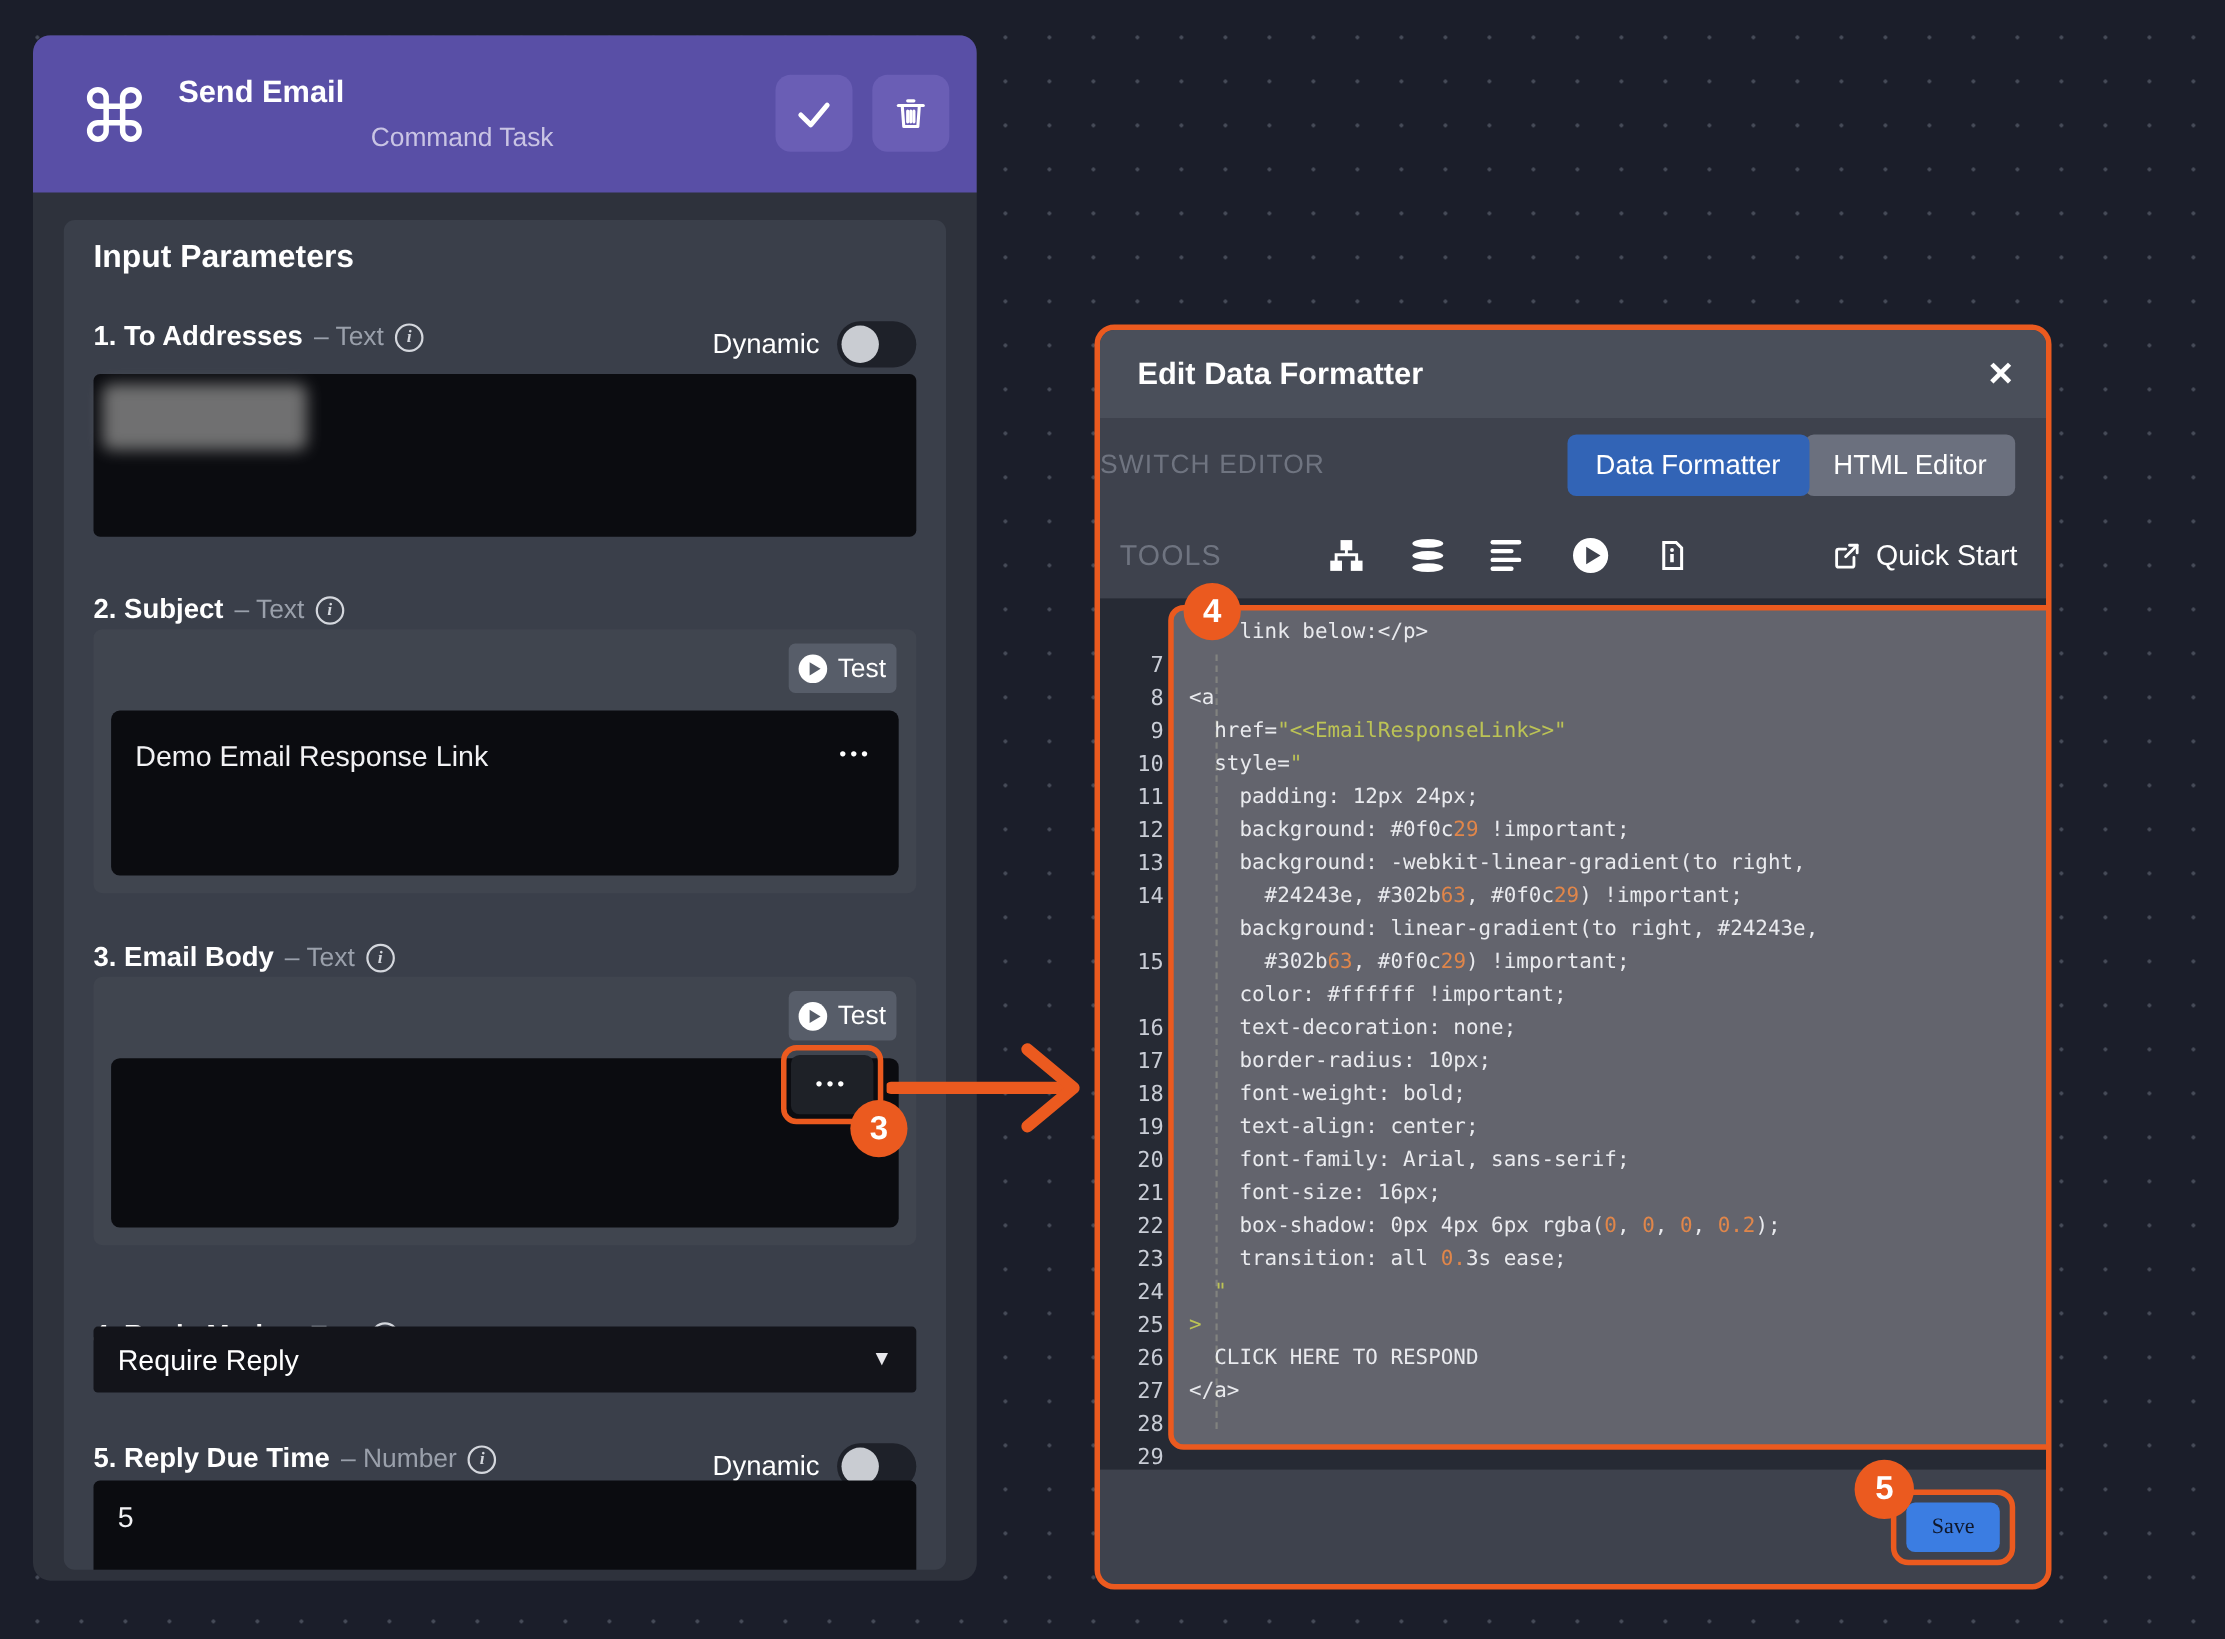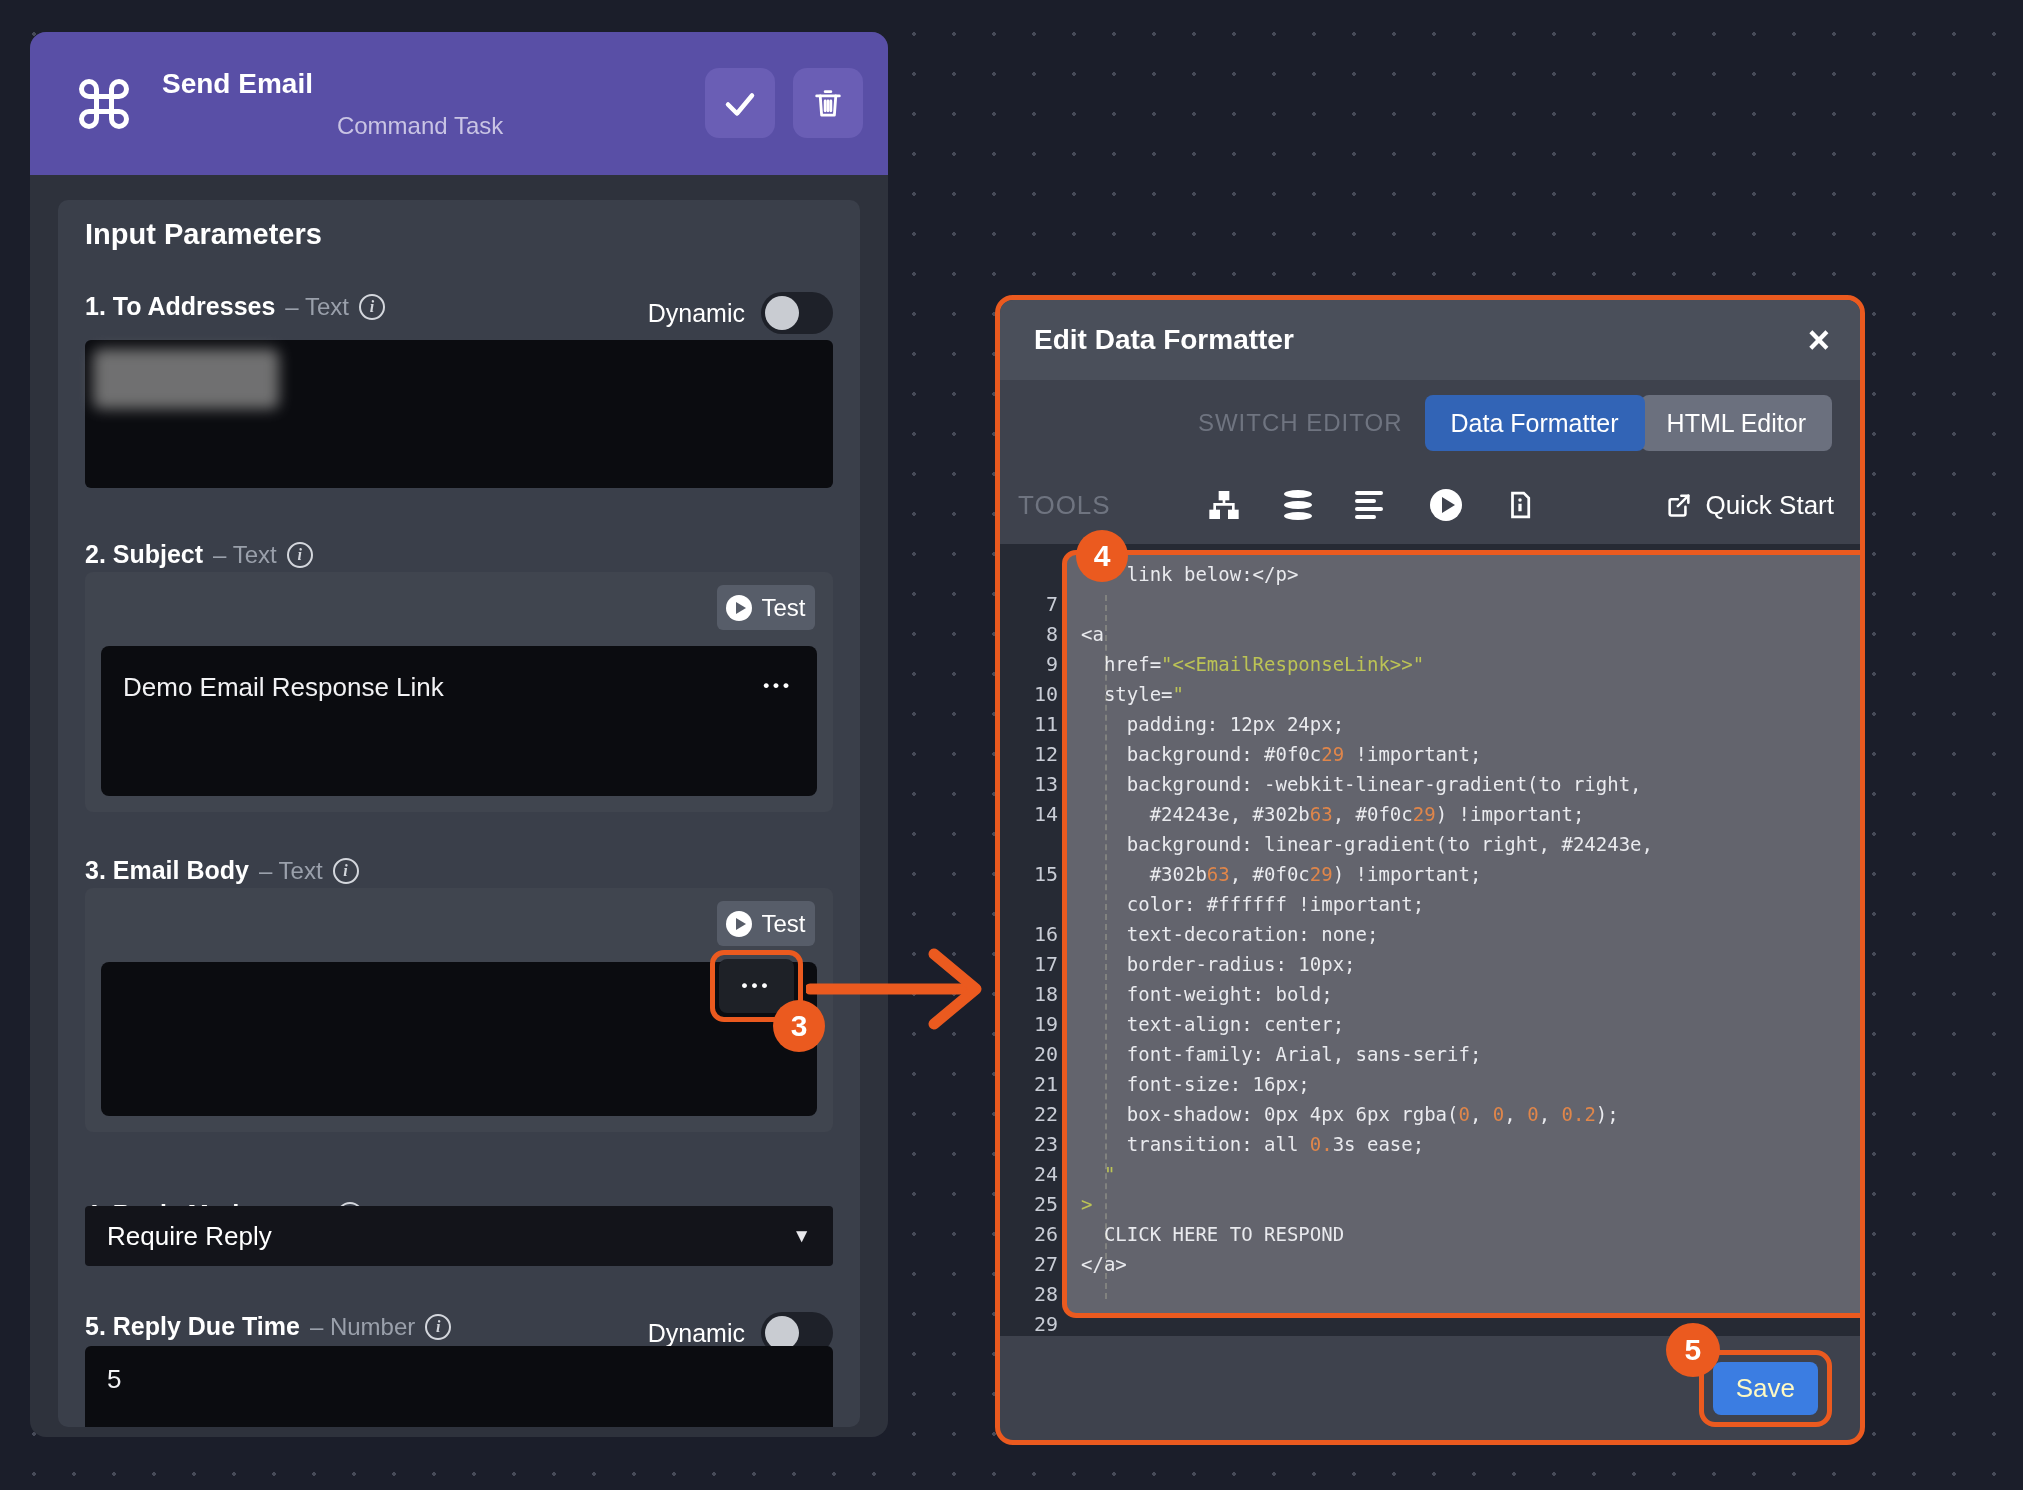--- a/index.html
+++ b/index.html
@@ -68,21 +68,21 @@
   .hl-outline{position:absolute;right:30px;top:62px;width:93px;height:72px;border:5px solid var(--orange);border-radius:14px;cursor:pointer;}
   .hl-outline .ell-btn{position:absolute;left:4px;top:4px;right:4px;bottom:4px;background:#1E2127;border-radius:8px;display:flex;align-items:center;justify-content:center;}
   .badge{position:absolute;background:var(--orange);border-radius:50%;color:#fff;font-weight:bold;display:flex;align-items:center;justify-content:center;z-index:6;}
   
   .arrow-svg{position:absolute;left:806px;top:944px;z-index:5;}
   
   .modal{position:absolute;left:995px;top:295px;width:870px;height:1150px;border:5px solid var(--orange);border-radius:18px;background:var(--mbody);overflow:hidden;}
   .m-header{height:80px;background:var(--mhdr);display:flex;align-items:center;}
   .m-title{margin-left:34px;color:#fff;font-size:28px;font-weight:bold;flex:1;}
   .m-close{margin-right:30px;color:#fff;font-size:38px;font-weight:bold;line-height:1;cursor:pointer;}
-  .m-switchrow{height:86px;display:flex;align-items:center;justify-content:flex-end;padding-right:28px;}
+  .m-switchrow{height:86px;display:flex;align-items:center;justify-content:space-between;padding-right:28px;}
   .sw-label{color:var(--muted);font-size:24px;letter-spacing:1px;margin-right:22px;}
   .tabs{display:flex;}
   .tab{height:56px;display:flex;align-items:center;padding:0 26px;color:#fff;font-size:25px;cursor:pointer;}
   .tab.active{background:var(--tabblue);border-radius:8px;z-index:1;}
   .tab.inactive{background:var(--tabgray);border-radius:8px;margin-left:-4px;}
   .m-toolsrow{height:78px;display:flex;align-items:center;padding:0 26px 0 18px;}
   .tools-label{color:var(--muted);font-size:26px;letter-spacing:1px;}
   .tool-icons{display:flex;align-items:center;gap:40px;margin-left:96px;flex:1;}
   .ticon{width:34px;height:34px;display:flex;align-items:center;justify-content:center;cursor:pointer;color:#fff;}
   .db-icon{display:flex;flex-direction:column;gap:3px;}
@@ -98,21 +98,21 @@
   .editor-area{position:relative;height:792px;background:var(--edbg);}
   .gutter{position:absolute;left:0;top:15px;width:58px;display:flex;flex-direction:column;}
   .gnum{height:30px;line-height:30px;text-align:right;color:#C9CDD6;font-size:20px;font-family:"DejaVu Sans Mono",monospace;}
   .codebox{position:absolute;left:62px;top:6px;width:886px;height:768px;border:5px solid var(--orange);border-radius:14px;background:var(--codebg);padding:4px 0 0 14px;overflow:hidden;}
   .codebox .guide{position:absolute;left:38px;top:40px;bottom:14px;border-left:2px dashed rgba(235,235,190,.22);}
   .cline{height:30px;line-height:30px;font-size:19px;font-family:"DejaVu Sans Mono",monospace;white-space:pre;}
   .c-w{color:#E9EAEE;} .c-y{color:#BCC355;} .c-o{color:#E0864A;}
   
   .m-saverow{height:104px;display:flex;align-items:center;justify-content:flex-end;padding-right:28px;}
   .save-outline{position:relative;border:5px solid var(--orange);border-radius:16px;padding:7px 9px;}
-  .save-btn{background:var(--saveblue);border:none;border-radius:8px;padding:11px 23px;color:#fef9c3;font-size:26px;font-family:Liberation Sans, sans-serif;cursor:pointer;}
+  .save-btn{background:var(--saveblue);border:none;border-radius:8px;padding:11px 23px;color:#0f172a;font-size:20px;font-family:Liberation Serif, serif;cursor:pointer;}
   svg{display:block;}
 </style>
 </head>
 <body>
 
 <div id="stage">
 
   <div class="task-card">
     <div class="task-header">
       <span class="cmd">

